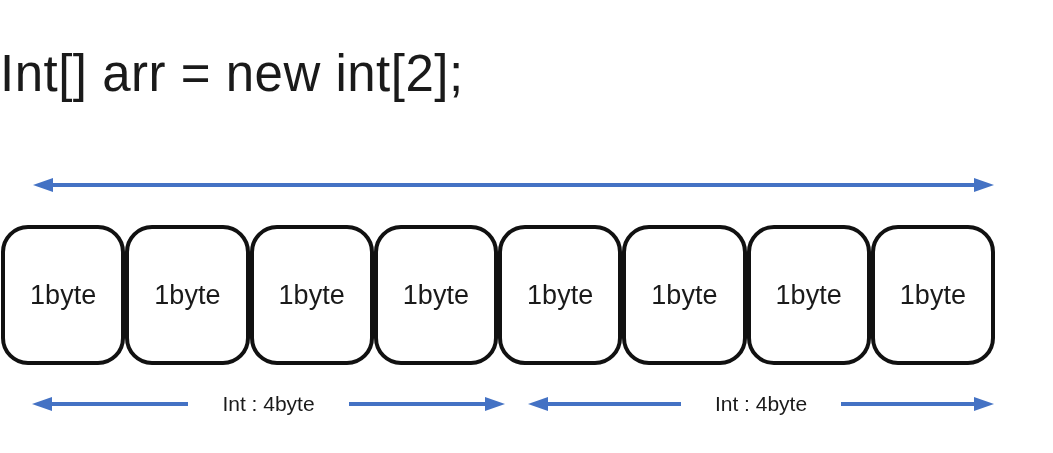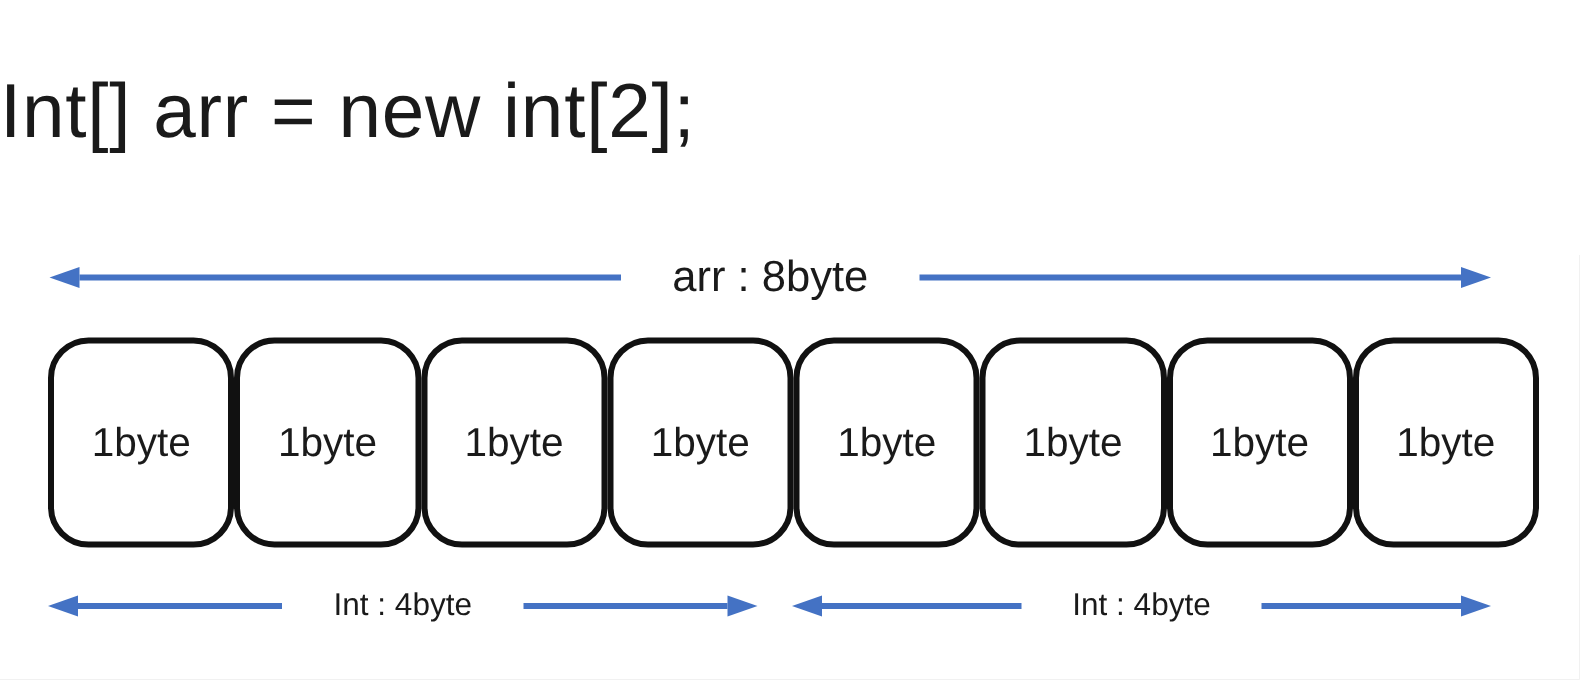--- a/index.html
+++ b/index.html
@@ -53,21 +53,21 @@
     border-right:20px solid var(--arrow);
   }
   .head-right{
     width:0;height:0;
     border-top:7px solid transparent;
     border-bottom:7px solid transparent;
     border-left:20px solid var(--arrow);
   }
   .cells{
     position:absolute;
-    left:32px;top:225px;
+    left:1px;top:225px;
     width:994px;height:140px;
     display:flex;
   }
   .cell{
     flex:1;
     border:4px solid var(--box-border);
     border-radius:27px;
     background:var(--background);
     display:flex;
     align-items:center;
@@ -82,21 +82,20 @@
 
 <div class="canvas">
 
   <div class="title">Int[] arr = new int[2];</div>
 
   <div class="measure measure-top">
     <span class="seg">
       <span class="head-left"></span>
       <span class="line"></span>
     </span>
-    <span class="m-label">arr : 8byte</span>
     <span class="seg">
       <span class="line"></span>
       <span class="head-right"></span>
     </span>
   </div>
 
   <div class="cells">
     <div class="cell">
         <span>1byte</span>
       </div>

